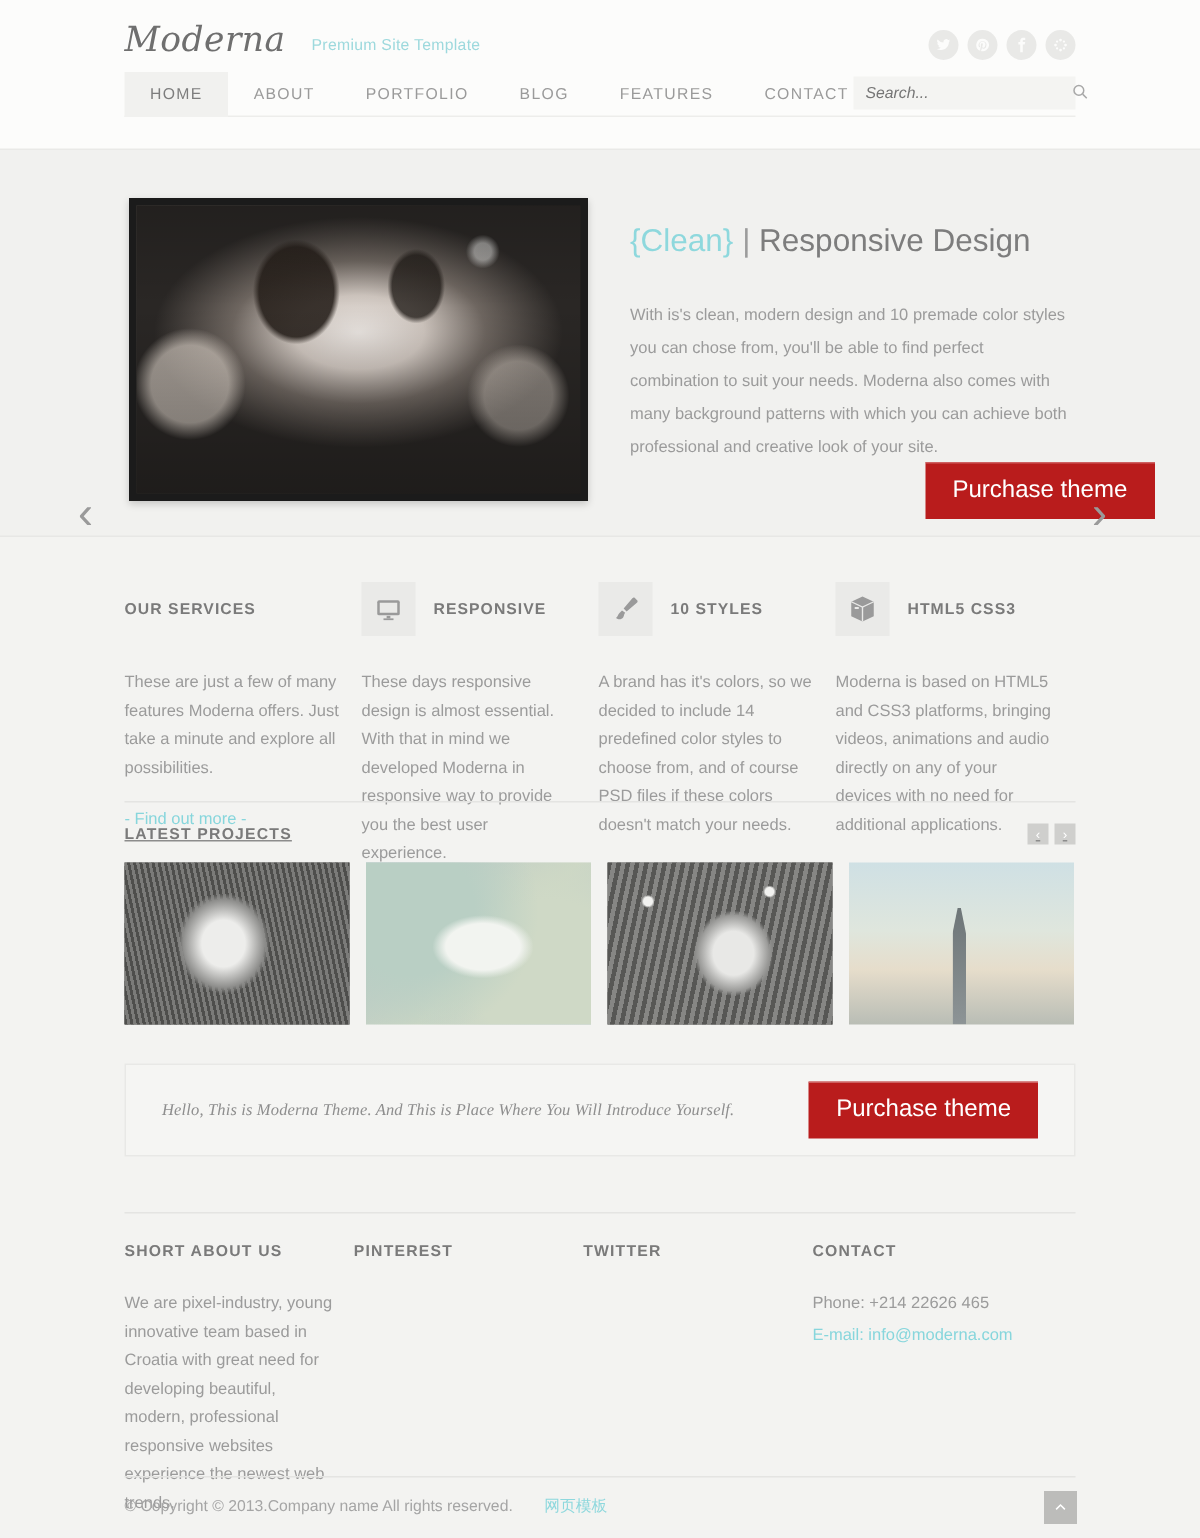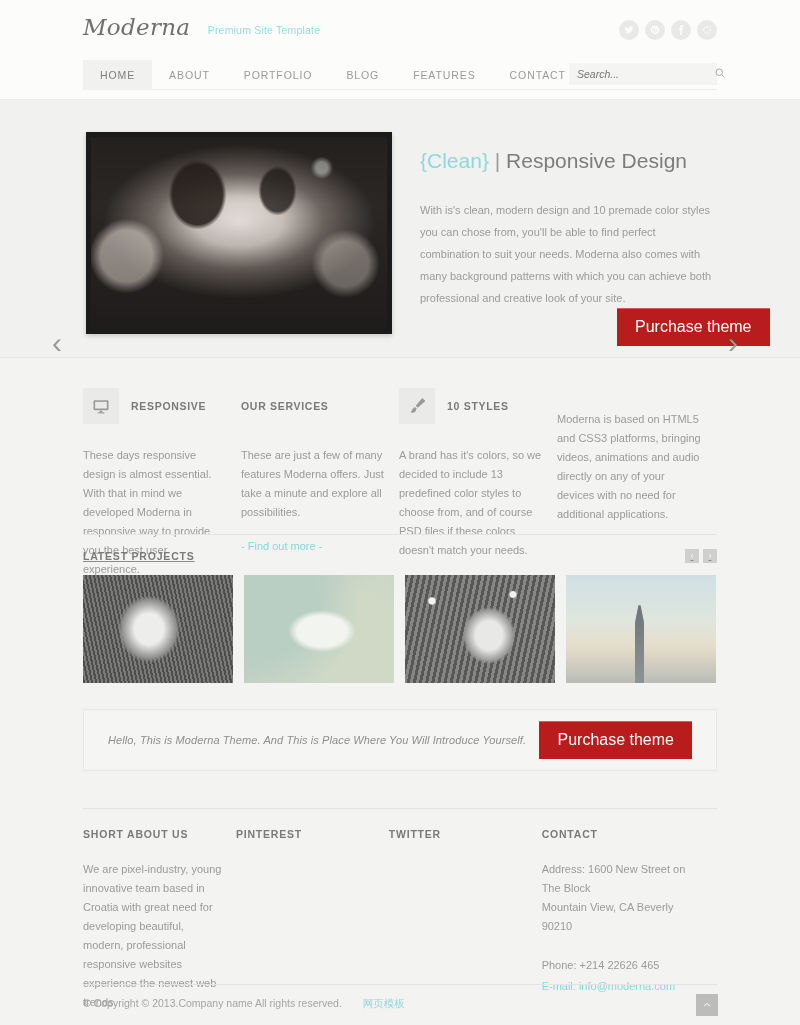--- a/index.html
+++ b/index.html
@@ -64,21 +64,21 @@
   .social i {
     width: 20px; height: 20px; border-radius: 50%;
     background: #e9e9e7; display: flex; align-items: center; justify-content: center;
     color: #fcfcfb; font-style: normal; font-size: 10px; line-height: 1;
     cursor: pointer;
   }
   .social i svg { fill: #fcfcfb; }
 
   
   .navbar {
-    position: absolute; left: 83px; top: 60px; width: 634px; height: 30px;
+    position: absolute; left: 83px; top: 48px; width: 634px; height: 30px;
     border-bottom: 1px solid #ededeb;
   }
   .nav { display: flex; height: 30px; }
   .nav a {
     display: flex; align-items: center; justify-content: center;
     padding: 0 17px; height: 30px;
     font-size: 10.5px; letter-spacing: .9px; color: #9a9a9a;
     text-decoration: none; cursor: pointer;
   }
   .nav a.active { background: #f1f1ef; color: #7d7d7d; }
@@ -210,21 +210,21 @@
   }
 
   
   .callout {
     position: absolute; left: 83px; top: 709px; width: 634px; height: 62px;
     background: #f5f5f3; border: 1px solid #e8e8e6;
     display: flex; align-items: center; justify-content: space-between;
     padding: 0 24px;
   }
   .callout-text {
-    font-family: Liberation Sans, sans-serif;
+    font-family: Liberation Serif, serif;
     font-style: italic; font-size: 11px; color: #8e8e8e; letter-spacing: .1px;
   }
 
   
   .footsep { position: absolute; left: 83px; top: 808px; width: 634px; height: 1px; background: #e4e4e2; }
   .footer { position: absolute; left: 83px; top: 828px; width: 634px; display: flex; }
   .fcol { width: 162px; padding-right: 14px; }
   .fcol.wide { width: 186px; }
   .fcol h4 { font-size: 10.5px; font-weight: bold; color: #7a7a7a; letter-spacing: .8px; }
   .fcol p { margin-top: 20px; font-size: 11px; line-height: 19px; color: #9b9b9b; }
@@ -323,54 +323,65 @@
     </div>
     <div class="arrow left">‹</div>
     <div class="arrow right">›</div>
   </div>
 
   <div class="services">
     <div class="svc-grid">
 
       <div class="svc">
         <div class="svc-head">
+          <span class="svc-title">OUR SERVICES</span>
+        </div>
+        <div class="svc-body">These are just a few of many features Moderna offers. Just take a minute and explore all possibilities.</div>
+        <a class="findout">- Find out more -</a>
+      </div>
+
+      <div class="svc">
+        <div class="svc-head">
           <span class="svc-ico">
             <svg width="20" height="20" viewBox="0 0 24 24">
                 <rect x="3" y="5" width="18" height="12" rx="1.5"></rect>
                 <rect x="5" y="7" width="14" height="8" fill="#eaeae8"></rect>
                 <rect x="10.5" y="17.5" width="3" height="2"></rect>
                 <rect x="8" y="19.5" width="8" height="1.4" rx="."></rect>
               </svg>
           </span>
           <span class="svc-title">RESPONSIVE</span>
         </div>
         <div class="svc-body">These days responsive design is almost essential. With that in mind we developed Moderna in responsive way to provide you the best user experience.</div>
       </div>
 
       <div class="svc">
         <div class="svc-head">
-          <span class="svc-title">OUR SERVICES</span>
-        </div>
-        <div class="svc-body">These are just a few of many features Moderna offers. Just take a minute and explore all possibilities.</div>
-        <a class="findout">- Find out more -</a>
-      </div>
-
-      <div class="svc">
-        <div class="svc-head">
           <span class="svc-ico">
             <svg width="20" height="20" viewBox="0 0 24 24">
                 <path d="M19.5 3.2c-.6-.6-1.4-.5-2 .2l-7 8.2 2.4 2.4 8.2-7c.7-.6.8-1.4.2-2zM9.2 13.1 7 15.4c-1 1-1 2.6-2.6 3.7 1.9 1.6 4.6 1.2 5.7-.4.9-1.3.6-2.6 1.4-3.4l.3-.3-2.6-1.9z"></path>
               </svg>
           </span>
           <span class="svc-title">10 STYLES</span>
         </div>
-        <div class="svc-body">A brand has it's colors, so we decided to include 13 predefined color styles to choose from, and of course PSD files if these colors doesn't match your needs.</div>
+        <div class="svc-body">A brand has it's colors, so we decided to include 14 predefined color styles to choose from, and of course PSD files if these colors doesn't match your needs.</div>
       </div>
 
       <div class="svc">
+        <div class="svc-head">
+          <span class="svc-ico">
+            <svg width="20" height="20" viewBox="0 0 24 24">
+                <path d="M12 2 3 6.2v11.6L12 22l9-4.2V6.2L12 2z"></path>
+                <path d="M3 6.2 12 10.4l9-4.2" fill="none" stroke="#eaeae8" stroke-width="1.1"></path>
+                <path d="M12 10.4V22" fill="none" stroke="#eaeae8" stroke-width="1.1"></path>
+                <rect x="5.6" y="10.4" width="3.6" height="1.5" rx=".7" fill="#eaeae8"></rect>
+              </svg>
+          </span>
+          <span class="svc-title">HTML5 CSS3</span>
+        </div>
         <div class="svc-body">Moderna is based on HTML5 and CSS3 platforms, bringing videos, animations and audio directly on any of your devices with no need for additional applications.</div>
       </div>
 
     </div>
   </div>
 
   <div class="projects">
     <div class="hr" style="margin-bottom:14px;"></div>
     <div class="proj-head">
       <span class="proj-title">LATEST PROJECTS</span>
@@ -400,22 +411,20 @@
 
     </div>
     <div class="fcol">
       <h4>PINTEREST</h4>
     </div>
     <div class="fcol">
       <h4>TWITTER</h4>
     </div>
     <div class="fcol wide">
       <h4>CONTACT</h4>
-      <p style="white-space:pre-line;">Address: 1600 New Street on The Block
-Mountain View, CA Beverly 90210</p>
       <p>Phone: +214 22626 465</p>
       <p style="margin-top:2px;"><a class="mail">E-mail: info@moderna.com</a></p>
     </div>
   </div>
 
   <div class="copysep"></div>
   <div class="copy">
     <span>© Copyright © 2013.Company name All rights reserved.</span><span class="cn">网页模板</span>
   </div>
   <div class="totop">

